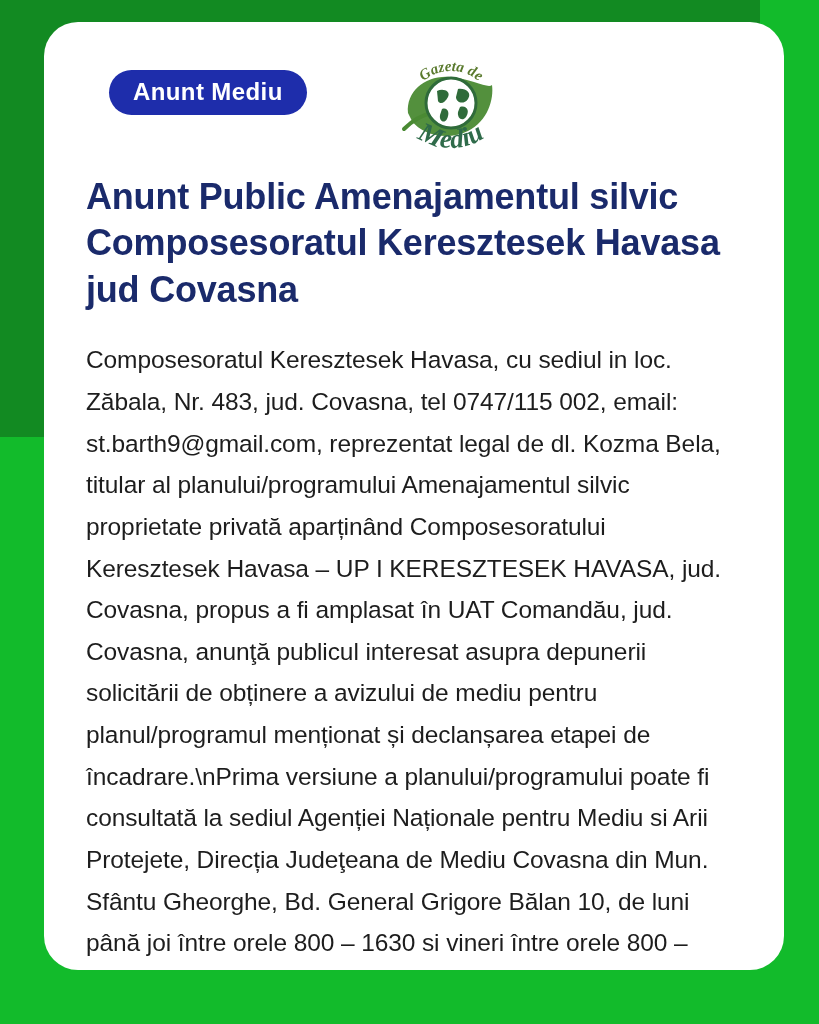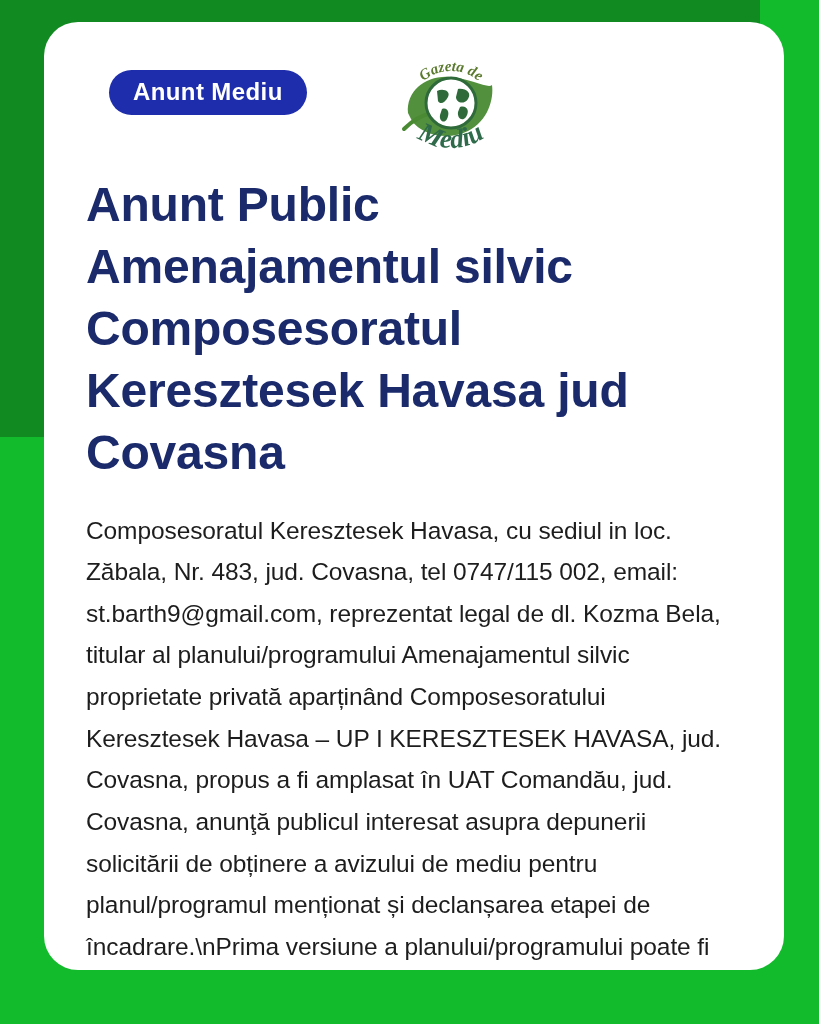--- a/index.html
+++ b/index.html
@@ -90,21 +90,21 @@
     top: 5px;
     width: 110px;
     height: 112px;
   }
   #logo-wrap svg { display: block; }
 
   
   #headline {
     margin-top: 14px;
     color: #1a2a6b;
-    font-size: 48px;
+    font-size: 36px;
     font-weight: 700;
     line-height: 1.29;
     letter-spacing: -0.2px;
     padding-left: 2px;
   }
 
   
   #body-copy {
     margin-top: 26px;
     color: #1d1d1d;

